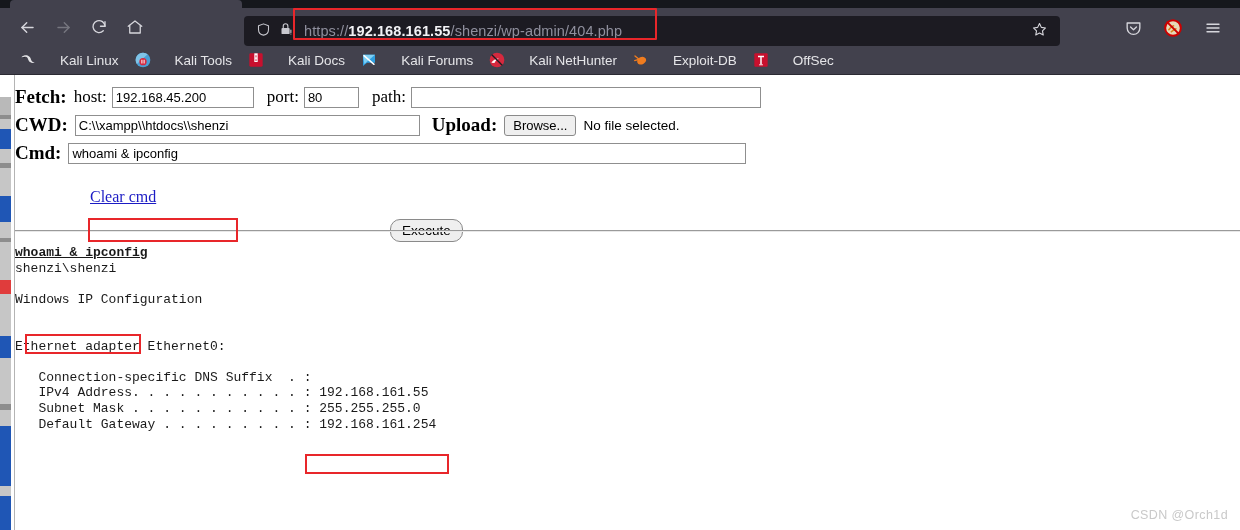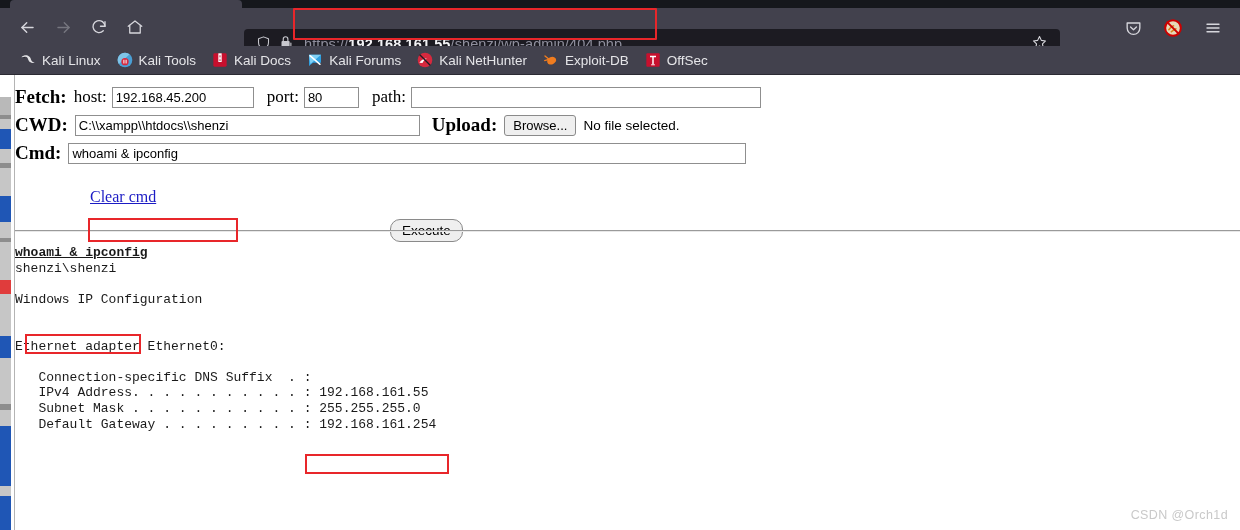--- a/index.html
+++ b/index.html
@@ -27,21 +27,21 @@
     display: flex; align-items: center;
   }
   .nav-btns { display: flex; align-items: center; gap: 6px; padding-left: 12px; }
   .nav-btn {
     width: 30px; height: 28px; display: flex; align-items: center; justify-content: center;
     border-radius: 4px;
   }
   .nav-btn svg { display: block; }
 
   .urlbar-wrap {
-    position: absolute; left: 244px; top: 21px;
+    position: absolute; left: 244px; top: 8px;
     width: 816px; height: 30px;
     background: #1c1b22; border-radius: 4px;
     display: flex; align-items: center;
   }
   .urlbar-icons { display: flex; align-items: center; gap: 8px; padding-left: 12px; }
   .url-text {
     flex: 1; padding-left: 10px;
     font-size: 14.5px; color: #8f8f9d; white-space: nowrap; overflow: hidden;
     letter-spacing: 0.1px;
   }
@@ -61,21 +61,21 @@
   }
 
   
   .bookmarks {
     position: absolute; left: 0; top: 46px; width: 1240px; height: 29px;
     background: #42414d;
     display: flex; align-items: center; gap: 0px; padding-left: 12px;
     border-bottom: 1px solid #2b2a33;
   }
   .bm {
-    display: flex; align-items: center; gap: 6px;
+    display: flex; align-items: center; gap: 24px;
     padding: 2px 8px; border-radius: 3px;
     color: #e5e5e8; font-size: 13.5px; white-space: nowrap;
   }
   .bm .favicon { width: 16px; height: 16px; display: block; flex: 0 0 16px; }
 
   
   .viewport {
     position: absolute; left: 0; top: 75px; width: 1240px; height: 455px;
     background: #ffffff;
     overflow: hidden;

